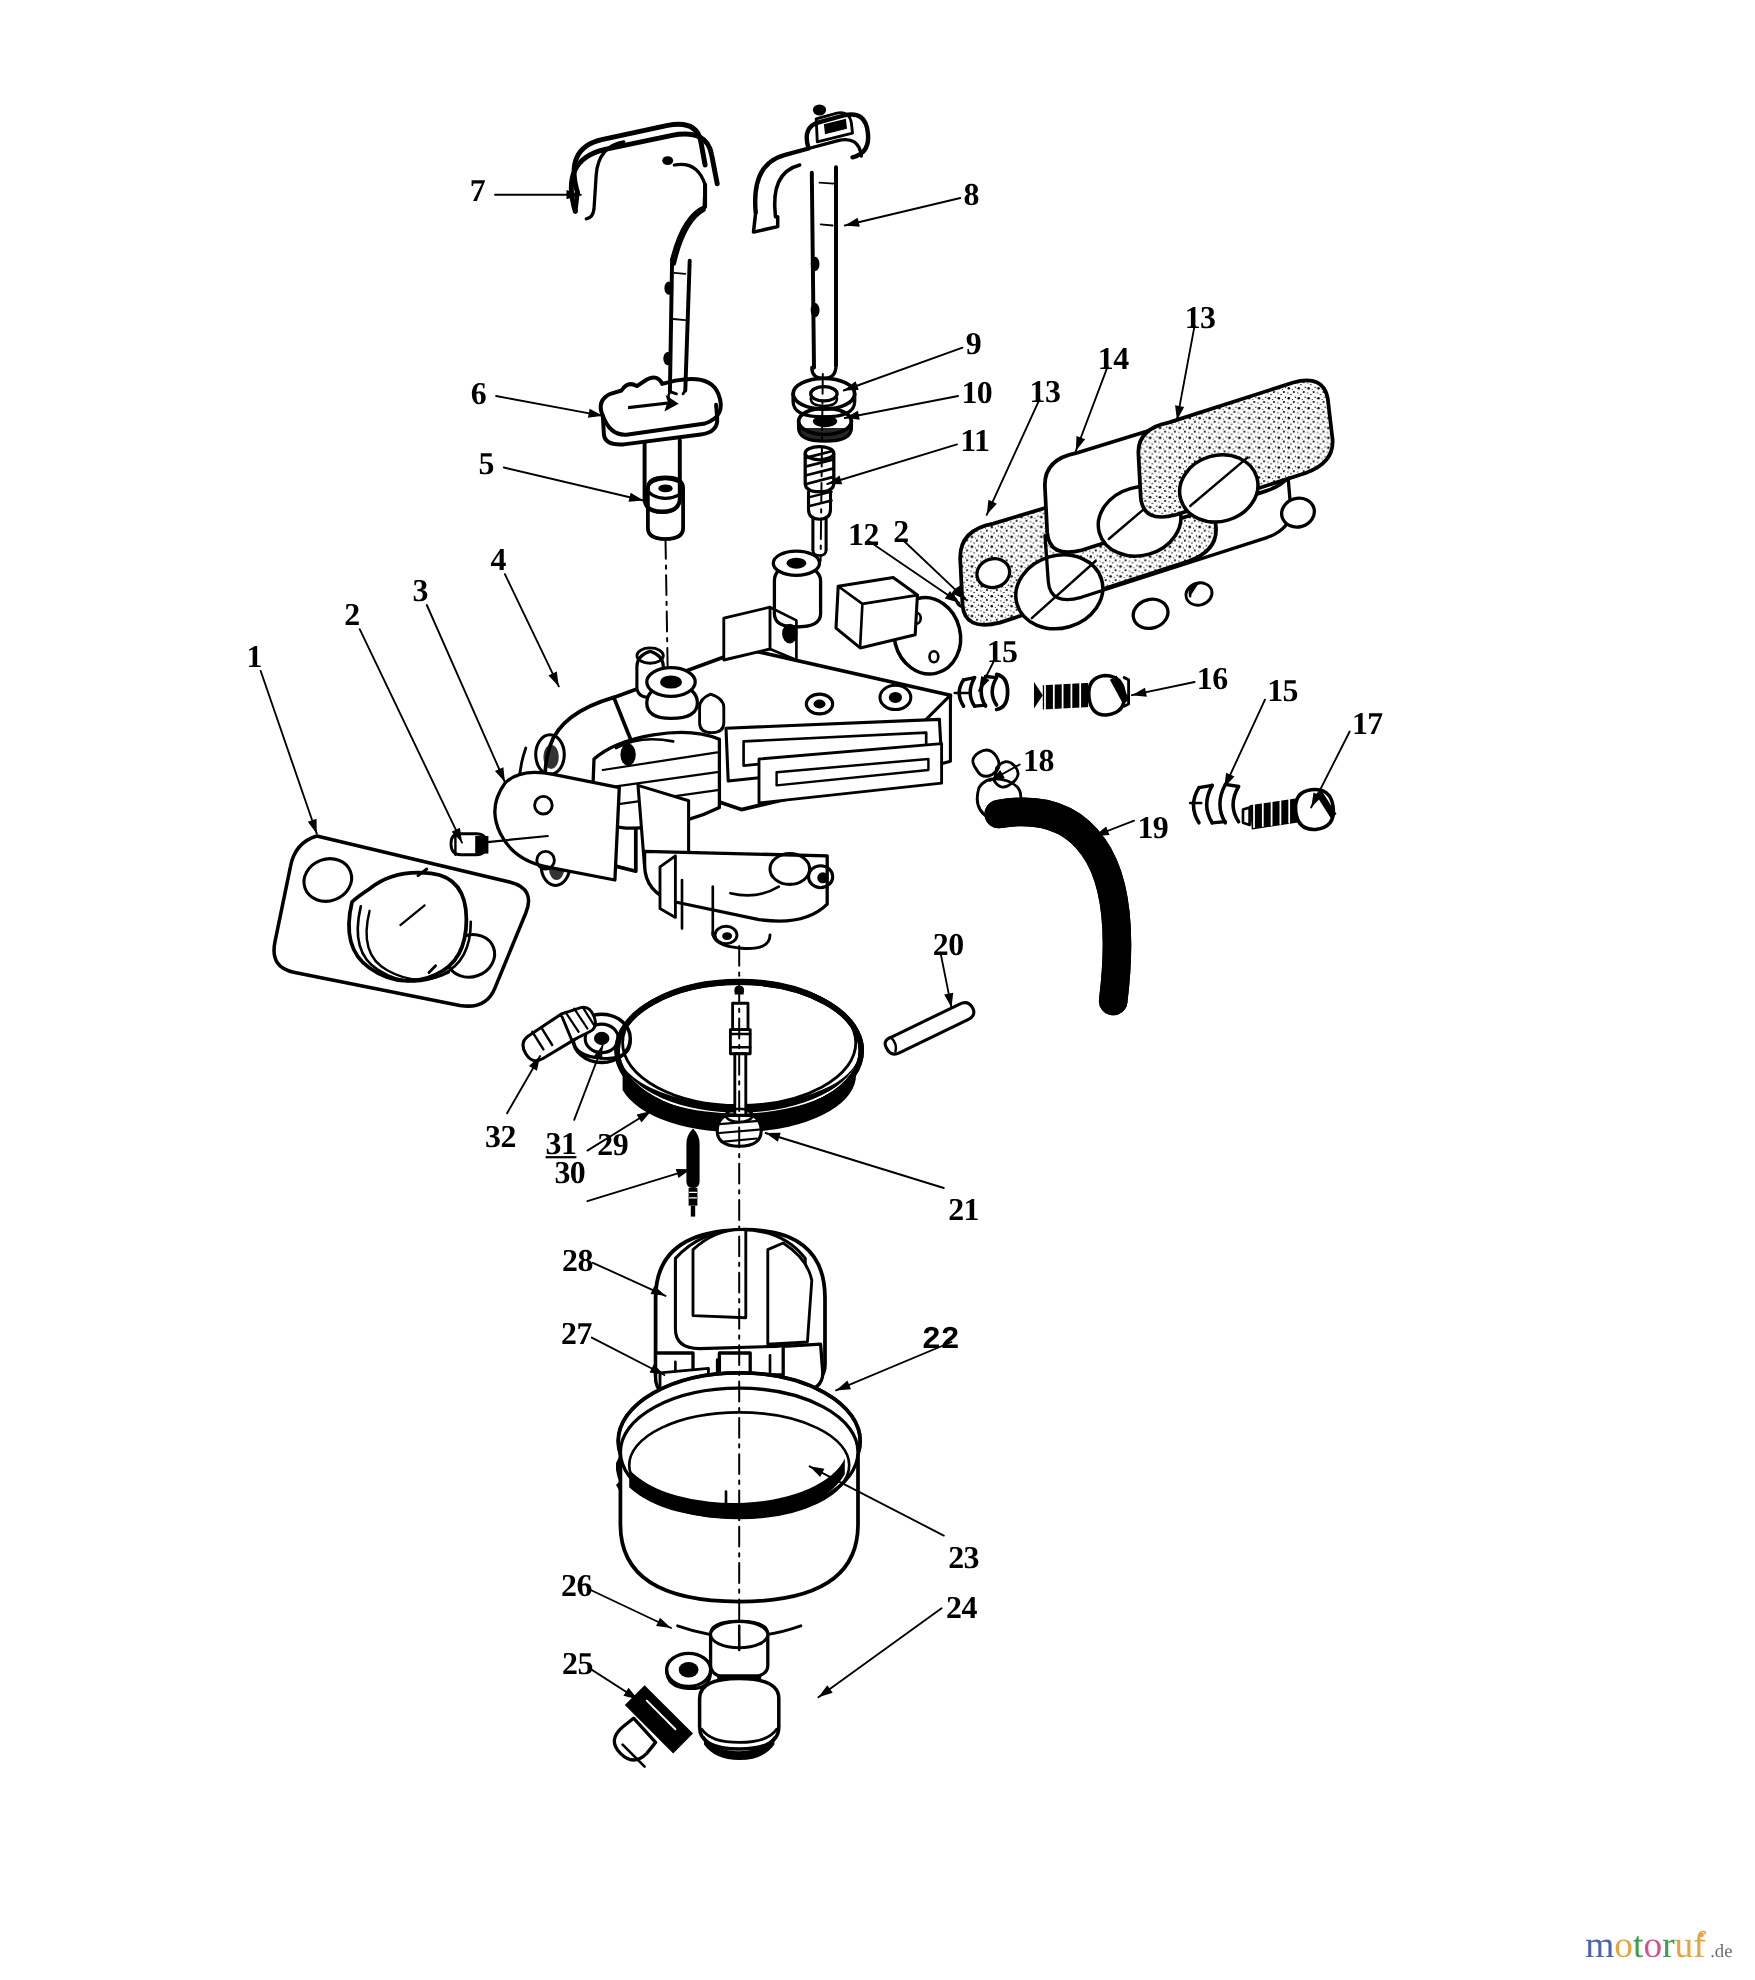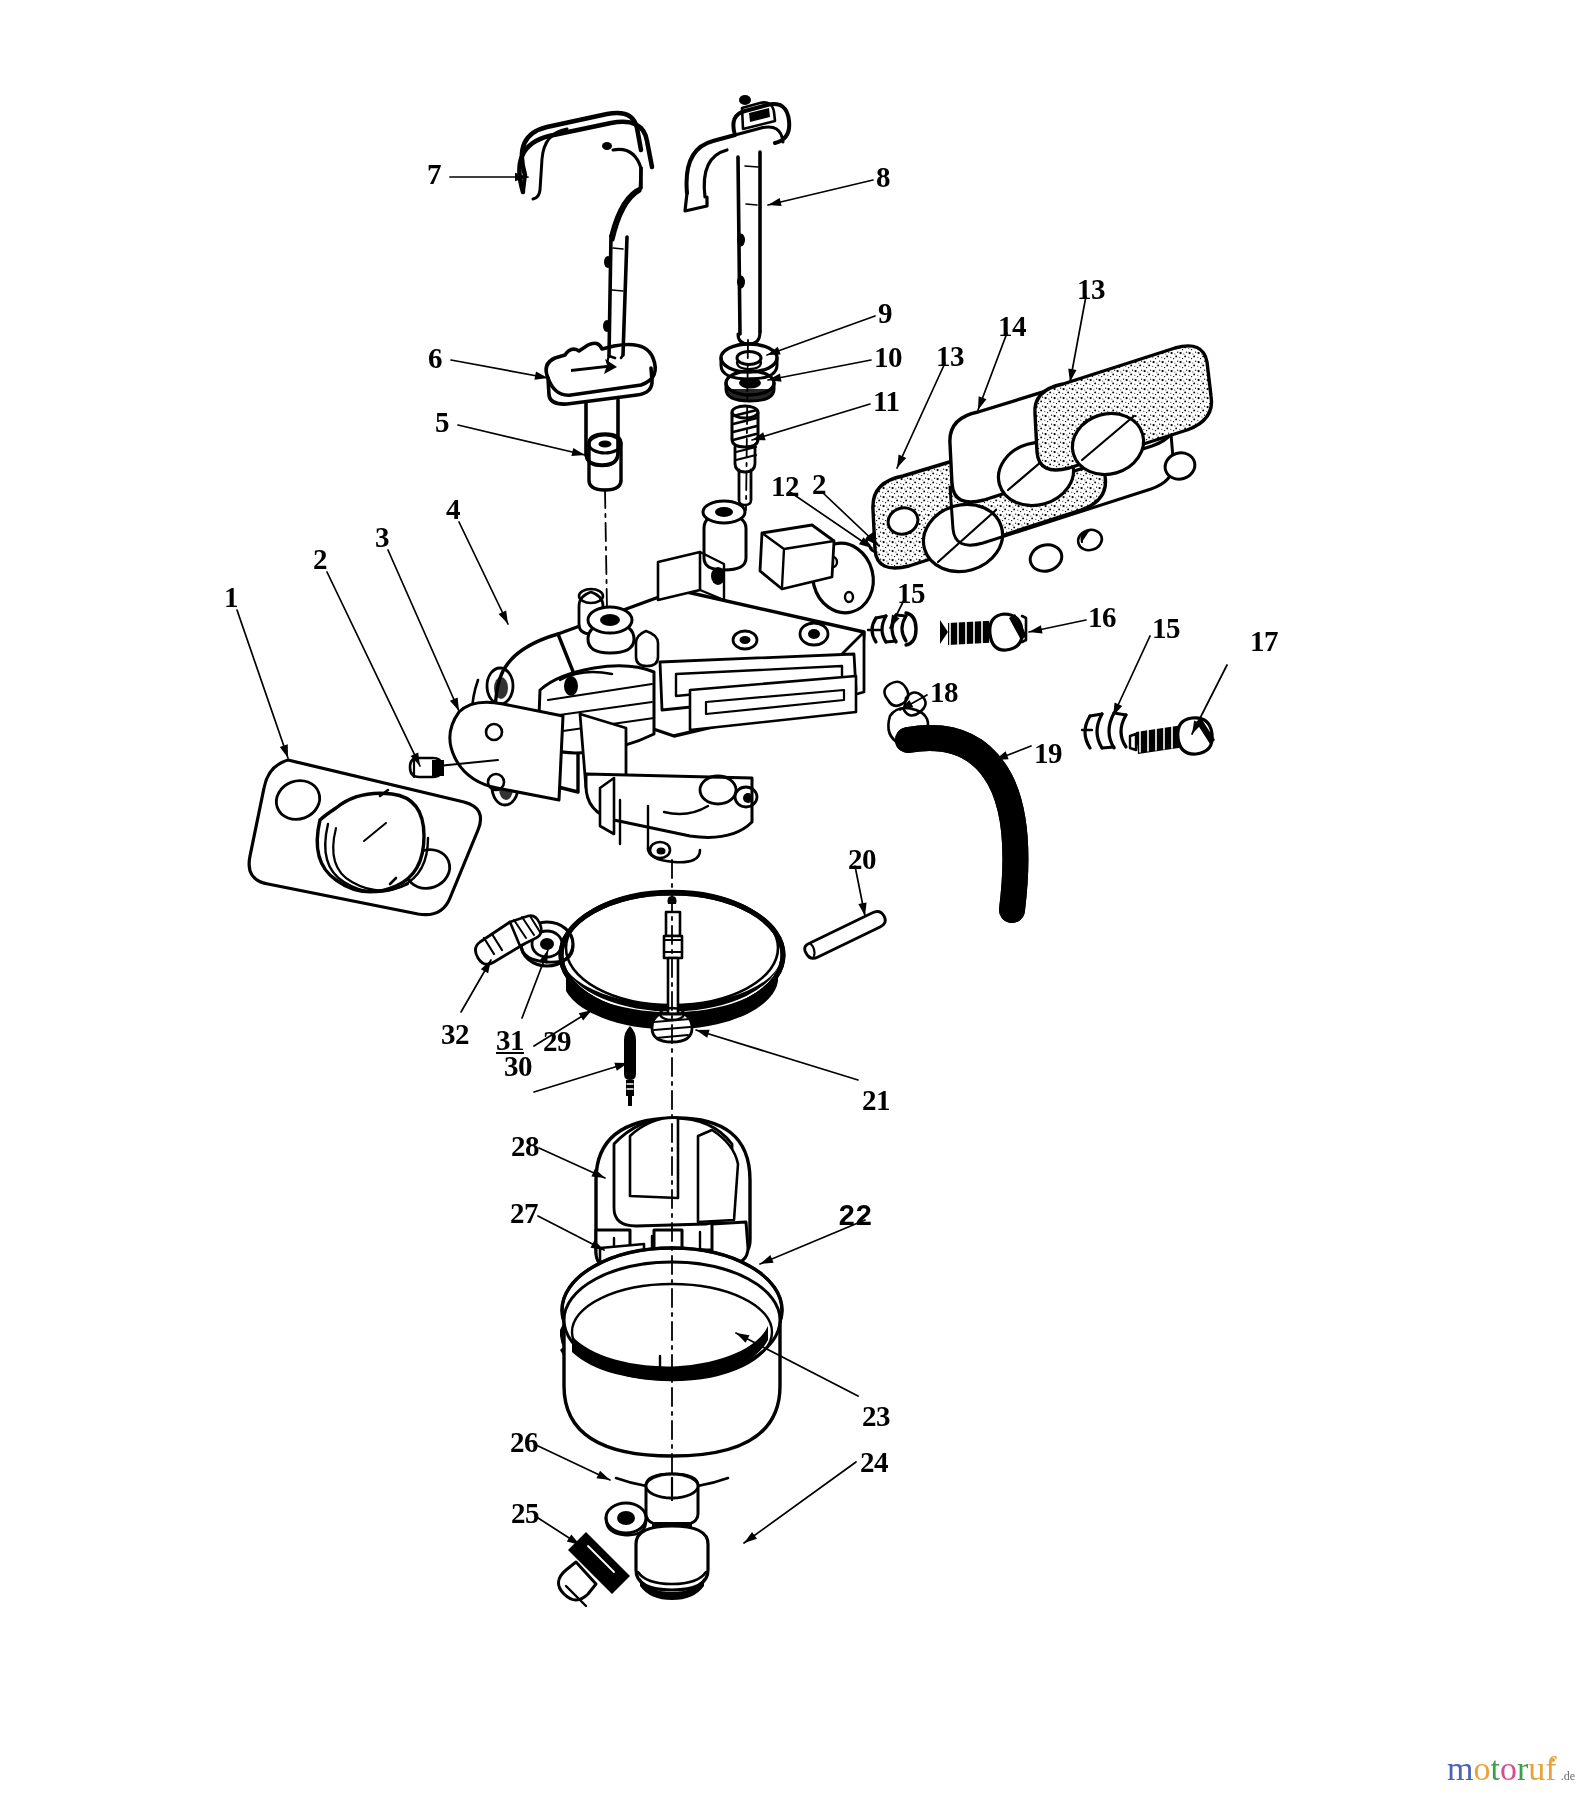--- a/index.html
+++ b/index.html
@@ -39,21 +39,21 @@
     right: 20px;
     bottom: 14px;
     font-family: "Liberation Serif", serif;
     font-size: 34px;
     line-height: 1;
     white-space: nowrap;
     user-select: none;
   }
   #watermark .w-l { font-weight: normal; }
   #watermark .w-de {
-    font-size: 12px;
+    font-size: 17px;
     color: #6b6b6b;
     vertical-align: baseline;
   }
   .wm-dot {
     display: inline-block;
     width: 4px; height: 4px;
     border-radius: 50%;
     background: #e8a33d;
     position: relative;
     top: -18px; left: -6px;
@@ -532,21 +532,21 @@
       <div class="callout" style="left: 874px; top: 343px; font-family: Liberation Serif, serif;">10</div>
       <div class="callout" style="left: 873px; top: 387px;">11</div>
       <div class="callout" style="left: 771px; top: 472px;">12</div>
       <div class="callout" style="left: 812px; top: 470px;">2</div>
       <div class="callout" style="left: 936px; top: 342px;">13</div>
       <div class="callout" style="left: 998px; top: 312px;">14</div>
       <div class="callout" style="left: 1077px; top: 275px;">13</div>
       <div class="callout" style="left: 897px; top: 579px;">15</div>
       <div class="callout" style="left: 1088px; top: 603px;">16</div>
       <div class="callout" style="left: 1152px; top: 614px;">15</div>
-      <div class="callout" style="left: 1229px; top: 627px; margin-left: 21px;">17</div>
+      <div class="callout" style="left: 1229px; top: 644px;">17</div>
       <div class="callout" style="left: 930px; top: 678px;">18</div>
       <div class="callout" style="left: 1034px; top: 739px;">19</div>
       <div class="callout" style="left: 848px; top: 845px;">20</div>
       <div class="callout" style="left: 862px; top: 1086px;">21</div>
       <div class="callout" style="left: 838px; top: 1203px; font-family: Liberation Mono, monospace;">22</div>
       <div class="callout" style="left: 862px; top: 1402px;">23</div>
       <div class="callout" style="left: 860px; top: 1448px;">24</div>
       <div class="callout" style="left: 511px; top: 1499px;">25</div>
       <div class="callout" style="left: 510px; top: 1428px;">26</div>
       <div class="callout" style="left: 510px; top: 1199px; text-align: right;">27</div>

